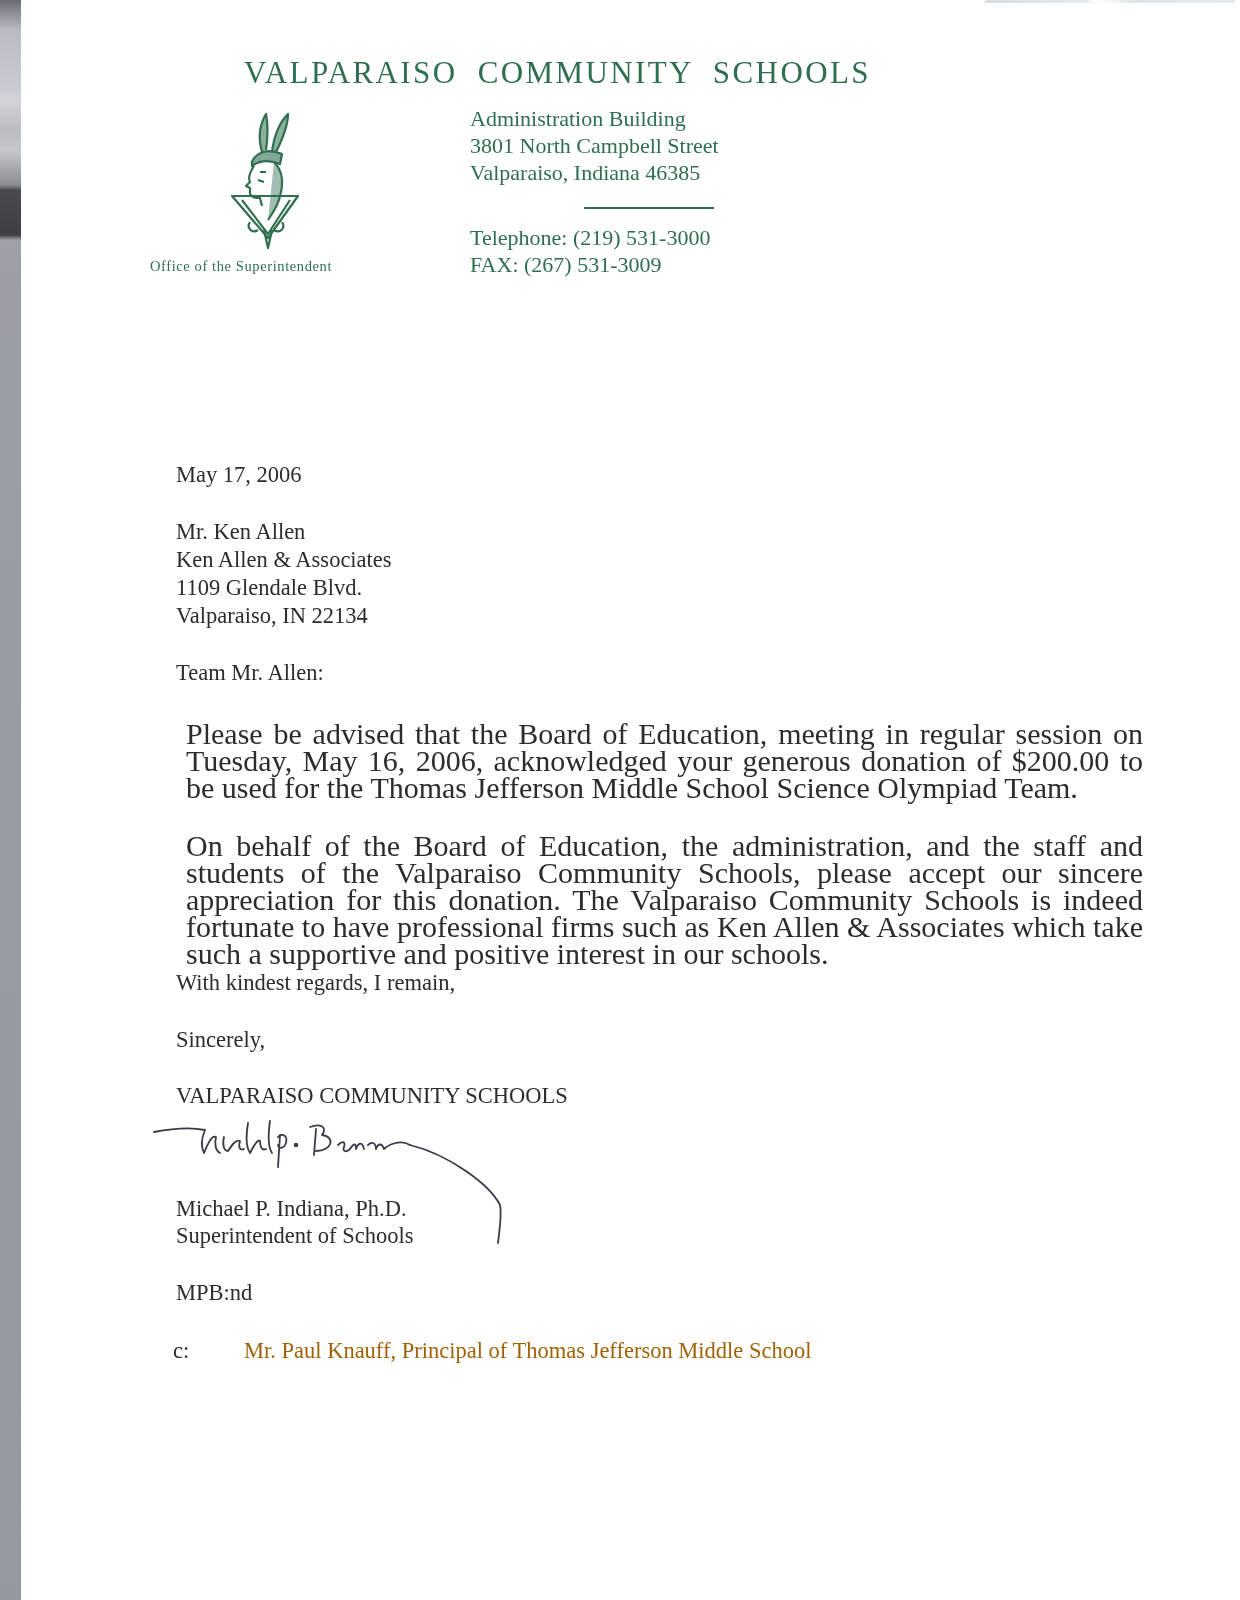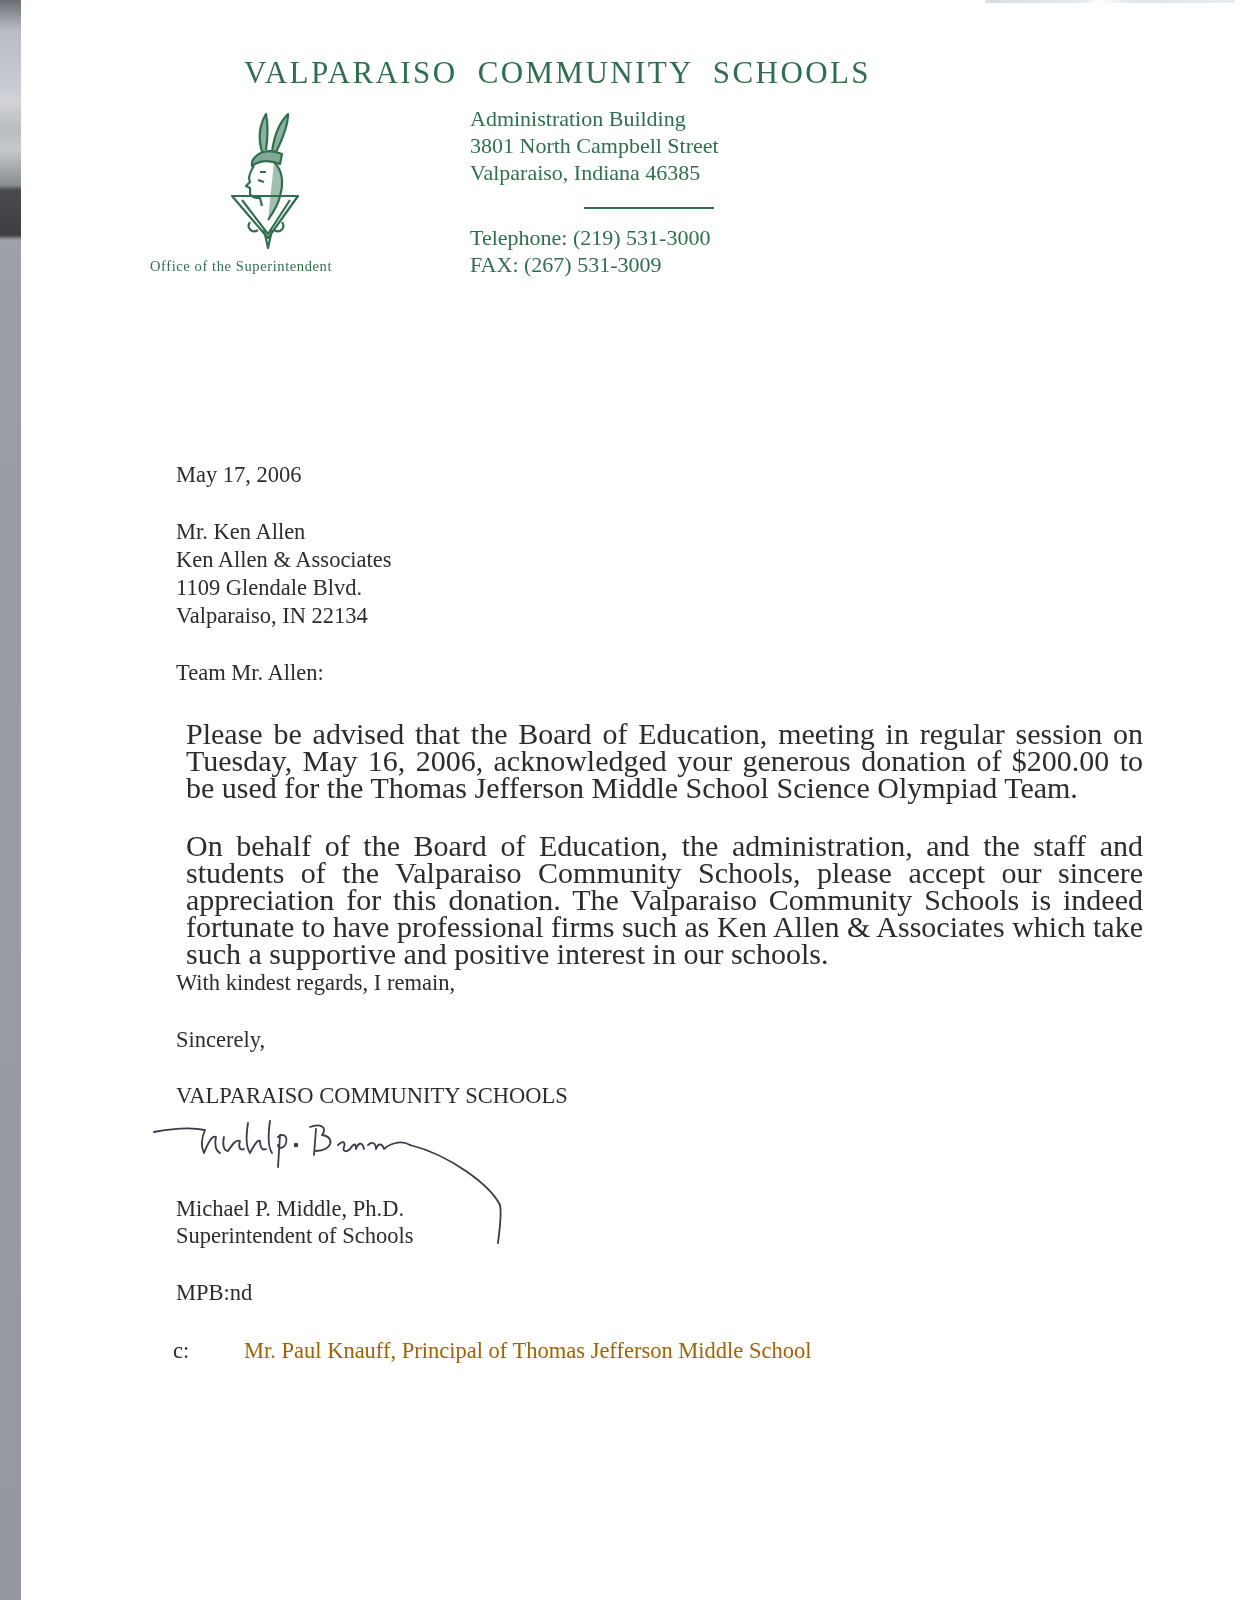--- a/index.html
+++ b/index.html
@@ -117,19 +117,19 @@
     <path d="M120 6 C118 20 118 32 122 38"></path>
     <path d="M128 22 C132 18 138 20 136 28 C134 34 128 34 128 30 M130 20 L128 52"></path>
     <circle cx="146" cy="30" r="1.4" fill="#3a3a48"></circle>
     <path d="M160 12 C170 8 178 12 172 20 C186 22 182 36 166 36 M166 14 L164 40"></path>
     <path d="M188 30 C192 26 196 26 194 32 C192 36 196 38 200 34 C204 28 206 28 206 34 C208 28 212 26 214 34"></path>
     <path d="M218 30 C222 26 226 28 226 34 C228 28 232 28 234 34 C238 30 250 24 260 30"></path>
     <path d="M260 30 C300 40 340 70 350 90 C352 100 350 110 348 128"></path>
   </g>
 </svg>
 
-<div class="letter" style="top:1196px">Michael P. Middle, Ph.D.</div>
+<div class="letter" style="top:1196px">Michael P. Indiana, Ph.D.</div>
 <div class="letter" style="top:1223px">Superintendent of Schools</div>
 
 <div class="letter" style="top:1280px">MPB:nd</div>
 
 <div class="cc-label">c:</div>
 <div class="cc-name">Mr. Paul Knauff, Principal of Thomas Jefferson Middle School</div>
 
 </body></html>

